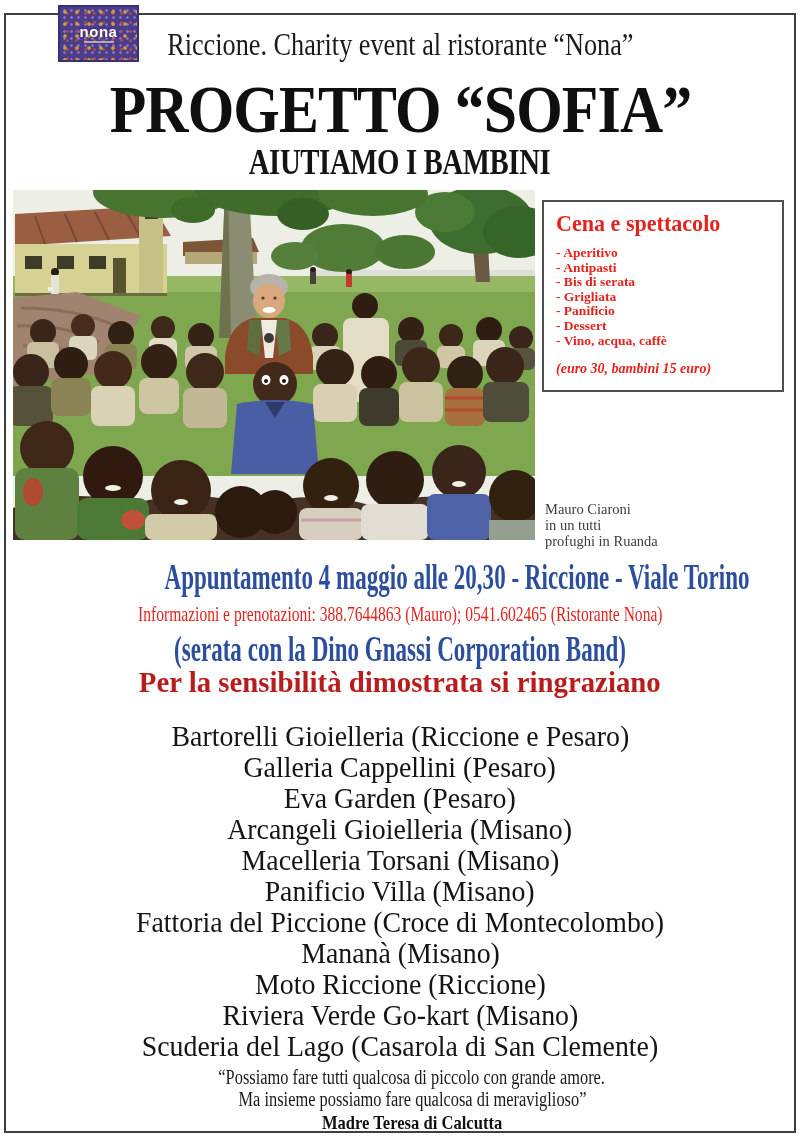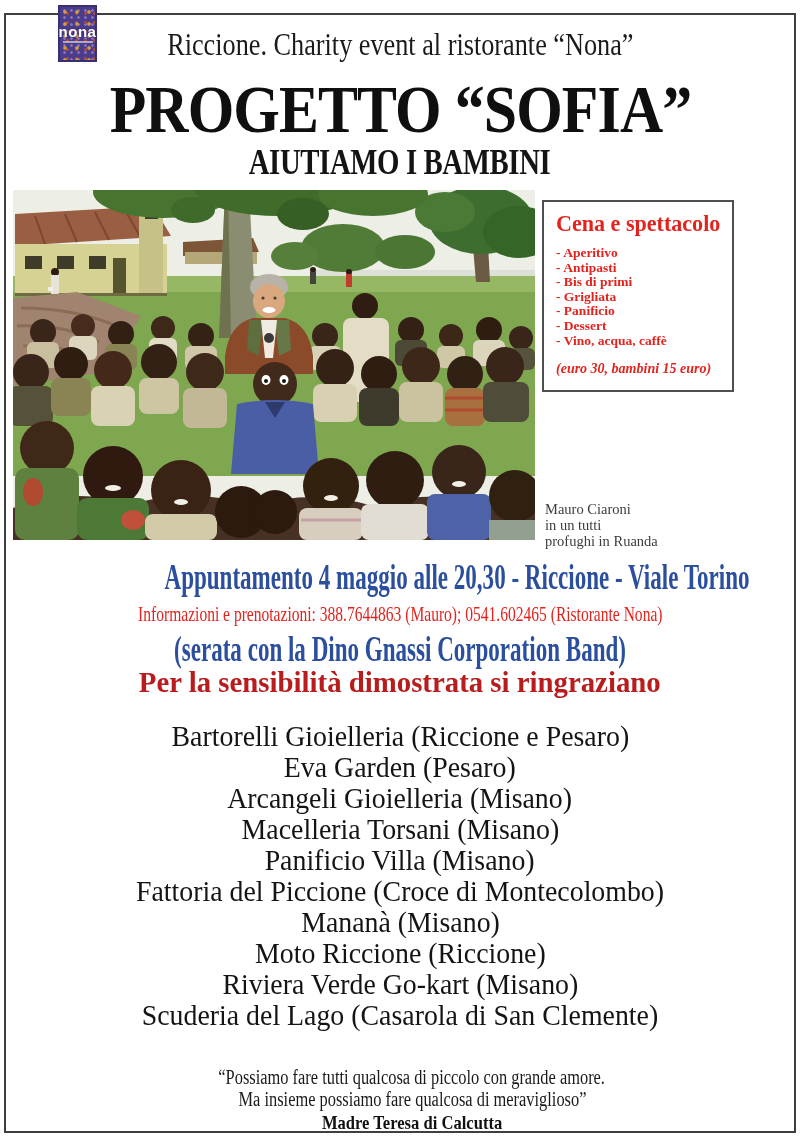--- a/index.html
+++ b/index.html
@@ -19,21 +19,21 @@
   .sx88{transform:scaleX(.88);}
   .sx92{transform:scaleX(.92);}
   .sx96{transform:scaleX(.96);}
 
   .frame{
     left:4px;top:13px;width:792px;height:1120px;
     border:2px solid var(--frame,#3F3F3F);box-sizing:border-box;
   }
 
   .logo{
-    left:58px;top:5px;width:39px;height:57px;z-index:5;
+    left:58px;top:5px;width:81px;height:57px;z-index:5;
     background-color:var(--logo-bg,#4A3D8C);
     background-image:
       radial-gradient(circle, #D29A3C 1.4px, rgba(0,0,0,0) 2.2px),
       radial-gradient(circle, #B44A3A 1px, rgba(0,0,0,0) 1.7px),
       radial-gradient(circle, #8C6FB8 1px, rgba(0,0,0,0) 1.6px);
     background-size:12px 12px, 9px 9px, 7px 7px;
     background-position:1px 1px, 5px 4px, 3px 2px;
     box-shadow:inset 0 0 0 2px #3A2F72;
     display:flex;align-items:center;justify-content:center;flex-direction:column;
   }
@@ -45,21 +45,21 @@
   .logo-sub{width:30px;height:2px;background:rgba(255,255,255,.55);margin-top:2px;}
 
   .kicker{top:26px;font-size:32px;color:#1a1a1a;}
   .title{top:70px;font-size:68px;font-weight:bold;letter-spacing:-1px;color:#0f0f0f;}
   .subtitle{top:141px;font-size:36px;font-weight:bold;letter-spacing:-.5px;}
 
   .photo{left:13px;top:190px;width:522px;height:350px;overflow:hidden;}
   .photo svg{display:block;}
 
   .cena{
-    left:542px;top:200px;width:192px;height:192px;box-sizing:border-box;
+    left:542px;top:200px;width:242px;height:192px;box-sizing:border-box;
     border:2px solid var(--box-border,#4F4F4F);
     padding:8px 12px 0 12px;background:#ffffff;
   }
   .cena-title{font-size:24px;font-weight:bold;color:var(--red,#E3231E);line-height:26px;}
   .cena-items{margin-top:10px;color:var(--red,#E3231E);}
   .cena-item{font-size:13.5px;font-weight:bold;line-height:14.6px;white-space:nowrap;}
   .cena-price{margin-top:13px;font-size:14px;font-weight:bold;font-style:italic;color:var(--red,#E3231E);white-space:nowrap;}
 
   .caption{left:545px;top:502px;font-size:14.5px;line-height:15.8px;color:#3C3C3C;}
   .caption div{white-space:nowrap;}
@@ -264,21 +264,21 @@
   </svg>
 </div>
 
 <div class="abs cena">
   <div class="cena-title">
     <span class="cx sx92 ol">Cena e spettacolo</span>
   </div>
   <div class="cena-items">
     <div class="cena-item">- Aperitivo</div>
     <div class="cena-item">- Antipasti</div>
-    <div class="cena-item">- Bis di primi</div>
+    <div class="cena-item">- Bis di serata</div>
     <div class="cena-item">- Grigliata</div>
     <div class="cena-item">- Panificio</div>
     <div class="cena-item">- Dessert</div>
     <div class="cena-item">- Vino, acqua, caffè</div>
   </div>
   <div class="cena-price">(euro 30, bambini 15 euro)</div>
 </div>
 
 <div class="abs caption">
   <div>Mauro Ciaroni</div>
@@ -295,20 +295,21 @@
 <div class="center-line band">
   <span class="cx sx64">(serata con la Dino Gnassi Corporation Band)</span>
 </div>
 
 <div class="center-line thanks-heading">
   <span class="cx sx96">Per la sensibilità dimostrata si ringraziano</span>
 </div>
 
 <div class="sponsors">
   <div class="sponsor"><span class="cx sx96">Bartorelli Gioielleria  (Riccione e Pesaro)</span></div>
+  <div class="sponsor"><span class="cx sx96">Galleria Cappellini (Pesaro)</span></div>
   <div class="sponsor"><span class="cx sx96">Eva Garden (Pesaro)</span></div>
   <div class="sponsor"><span class="cx sx96">Arcangeli Gioielleria (Misano)</span></div>
   <div class="sponsor"><span class="cx sx96">Macelleria Torsani (Misano)</span></div>
   <div class="sponsor"><span class="cx sx96">Panificio Villa (Misano)</span></div>
   <div class="sponsor"><span class="cx sx96">Fattoria del Piccione (Croce di Montecolombo)</span></div>
   <div class="sponsor"><span class="cx sx96">Mananà (Misano)</span></div>
   <div class="sponsor"><span class="cx sx96">Moto Riccione (Riccione)</span></div>
   <div class="sponsor"><span class="cx sx96">Riviera Verde Go-kart (Misano)</span></div>
   <div class="sponsor"><span class="cx sx96">Scuderia del Lago (Casarola di San Clemente)</span></div>
 </div>

